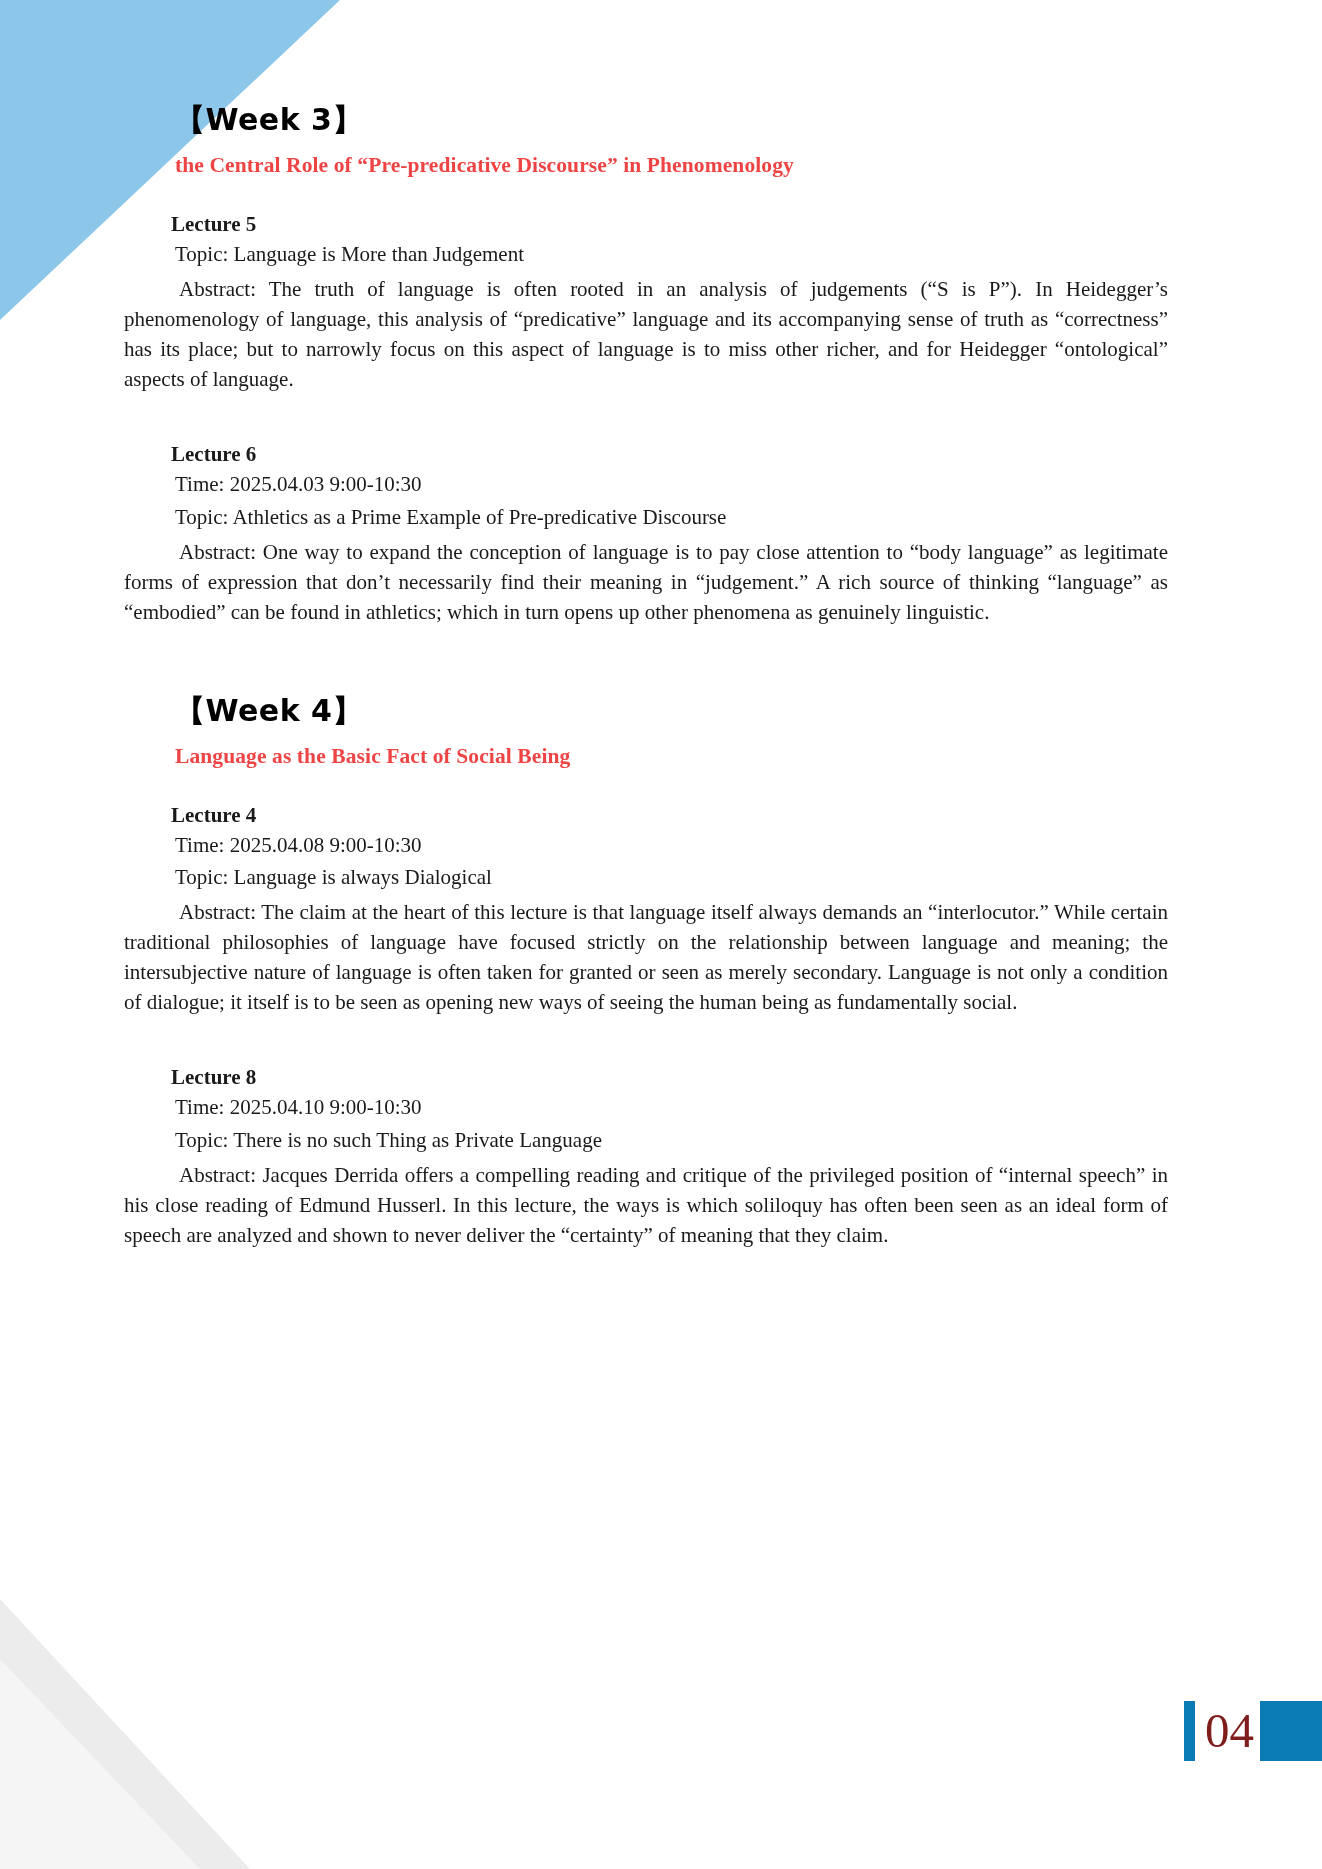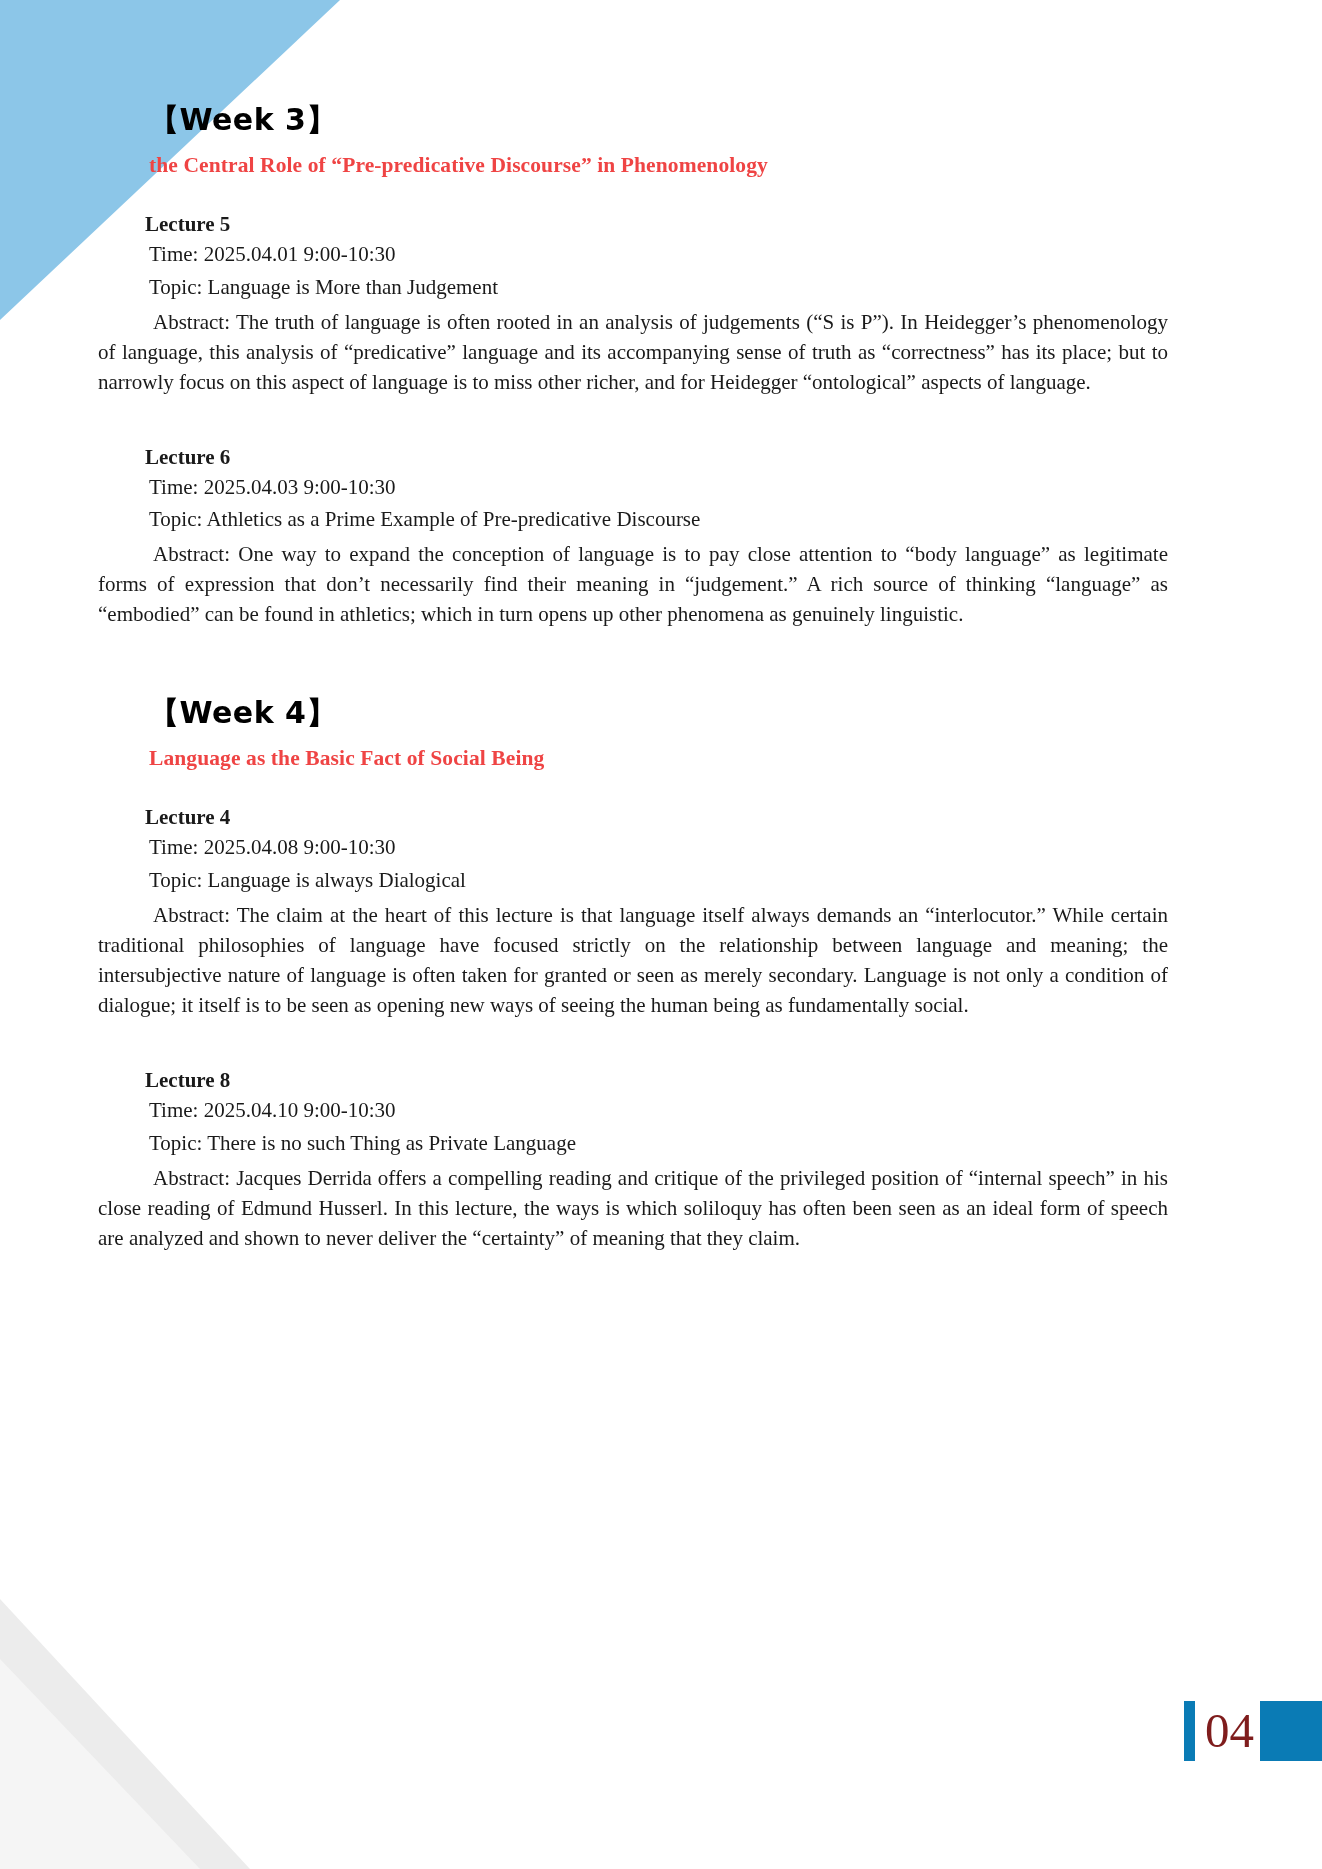--- a/index.html
+++ b/index.html
@@ -45,21 +45,21 @@
     height: 330px;
     background: #f5f5f5;
     clip-path: polygon(0 120px, 200px 330px, 0 330px);
     z-index: 0;
   }
 
   
   .page {
     position: relative;
     z-index: 2;
-    padding: 100px 150px 0 94px;
+    padding: 100px 150px 0 120px;
     box-sizing: border-box;
   }
 
   .week-title {
     font-family: "DejaVu Sans", sans-serif;
     font-weight: bold;
     font-size: 30px;
     letter-spacing: 0.5px;
     color: #000;
     margin: 0 0 12px 55px;
@@ -134,21 +134,20 @@
 <div class="corner-gray-2"></div>
 
 <div class="page">
 
   <section>
     <h1 class="week-title">【Week 3】</h1>
     <h2 class="week-sub">the Central Role of “Pre-predicative Discourse” in Phenomenology</h2>
 
     <div class="lecture-block">
       <div class="lecture-head">Lecture 5</div>
-      <div class="lecture-line">Time: 2025.04.01  9:00-10:30</div>
       <div class="lecture-line">Topic: Language is More than Judgement</div>
       <p class="abstract">Abstract: The truth of language is often rooted in an analysis of judgements (“S is P”). In Heidegger’s phenomenology of language, this analysis of “predicative” language and its accompanying sense of truth as “correctness” has its place; but to narrowly focus on this aspect of language is to miss other richer, and for Heidegger “ontological” aspects of language.</p>
     </div>
 
     <div class="gap-sm"></div>
 
     <div class="lecture-block">
       <div class="lecture-head">Lecture 6</div>
       <div class="lecture-line">Time: 2025.04.03  9:00-10:30</div>
       <div class="lecture-line">Topic: Athletics as a Prime Example of Pre-predicative Discourse</div>

